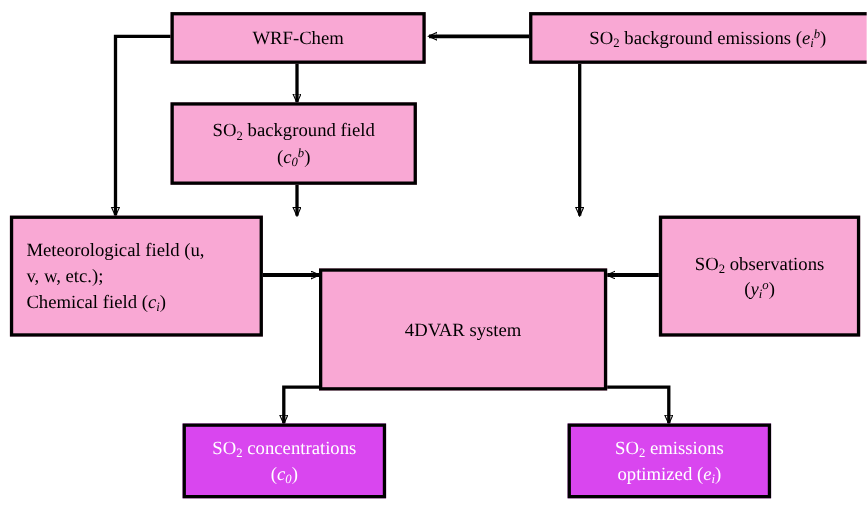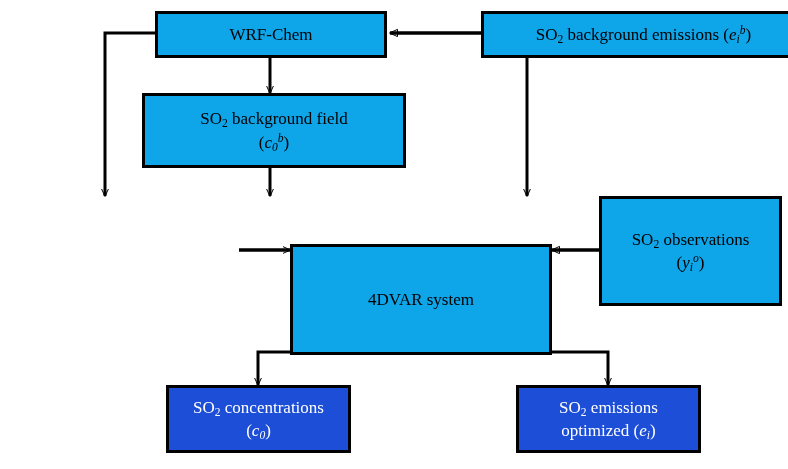--- a/index.html
+++ b/index.html
@@ -14,37 +14,37 @@
     position: relative;
     width: 788px;
     height: 469px;
     background: #ffffff;
     overflow: hidden;
   }
   .box {
     position: absolute;
     box-sizing: border-box;
     border: 3px solid #000000;
-    background: #0ea5e9;
+    background: #f9a8d4;
     display: flex;
     align-items: center;
     justify-content: center;
     text-align: center;
     color: #000000;
     font-size: 17px;
     line-height: 1.38;
     padding: 4px 8px;
   }
   .box.left-align {
     justify-content: flex-start;
     text-align: left;
     padding-left: 12px;
   }
   .box.filled {
-    background: #1d4ed8;
+    background: #d946ef;
     color: #ffffff;
   }
   .box .txt { display: block; width: 100%; }
   sub, sup {
     font-size: 0.68em;
     line-height: 0;
   }
   sub { vertical-align: -0.25em; }
   sup { vertical-align: 0.48em; }
   .mathvar { font-style: italic; }
@@ -94,24 +94,27 @@
   </svg>
 
   <div class="box" style="left:155px; top:11px; width:232px; height:47px;">
     <span class="txt">WRF-Chem</span>
   </div>
 
   <div class="box" style="left:481px; top:11px; width:325px; height:47px;">
     <span class="txt"><span>SO</span><sub>2</sub><span> background emissions (</span><span class="mathvar">e</span><sub class="mathvar">i</sub><sup class="mathvar">b</sup><span>)</span></span>
   </div>
 
-  <div class="box" style="left:142px; top:93px; width:264px; height:75px;">
+  <div class="box" style="left:155px; top:93px; width:224px; height:75px;">
     <span class="txt"><span>SO</span><sub>2</sub><span> background field</span><br><span>(</span><span class="mathvar">c</span><sub class="mathvar">0</sub><sup class="mathvar">b</sup><span>)</span></span>
   </div>
 
+  <div class="box left-align" style="left:9px; top:196px; width:230px; height:110px;">
+    <span class="txt"><span>Meteorological field (u,</span><br><span>v, w, etc.);</span><br><span>Chemical field (</span><span class="mathvar">c</span><sub class="mathvar">i</sub><span>)</span></span>
+  </div>
 
   <div class="box" style="left:290px; top:196px; width:262px; height:111px;margin-top:48px;">
     <span class="txt">4DVAR system</span>
   </div>
 
   <div class="box" style="left:599px; top:196px; width:183px; height:110px;">
     <span class="txt"><span>SO</span><sub>2</sub><span> observations</span><br><span>(</span><span class="mathvar">y</span><sub class="mathvar">i</sub><sup class="mathvar">o</sup><span>)</span></span>
   </div>
 
   <div class="box filled" style="left:166px; top:385px; width:185px; height:68px;">

